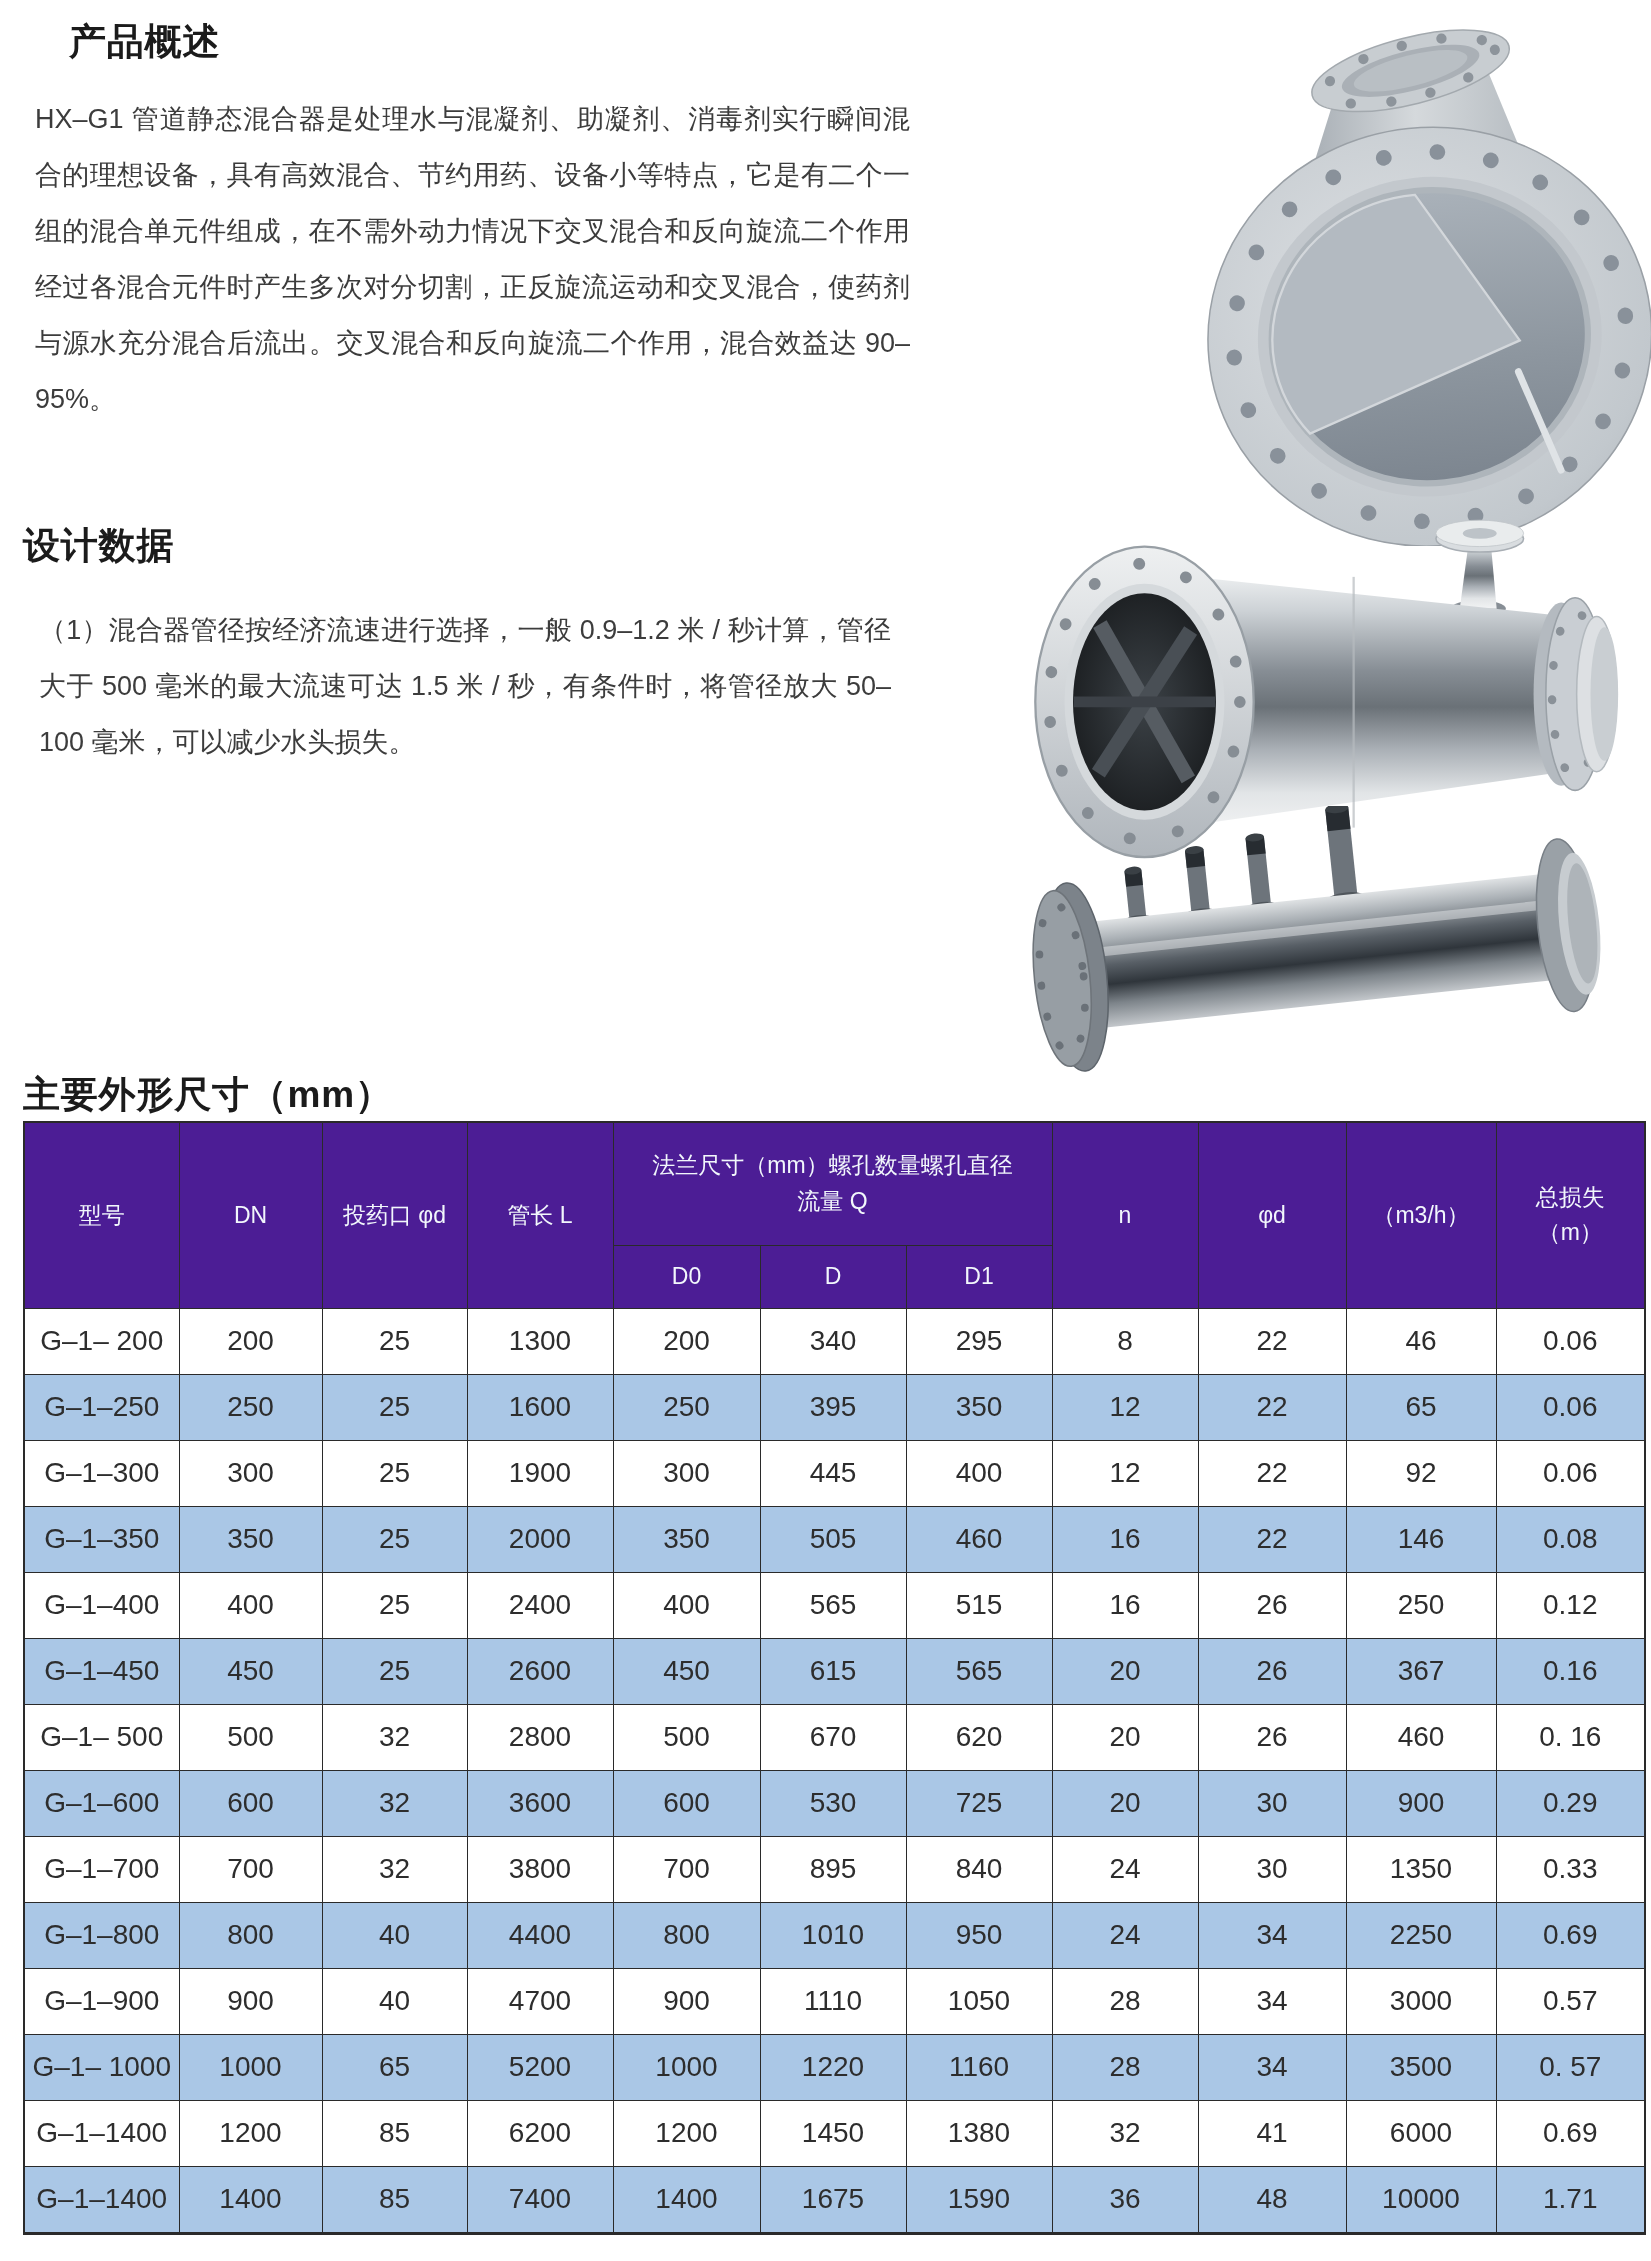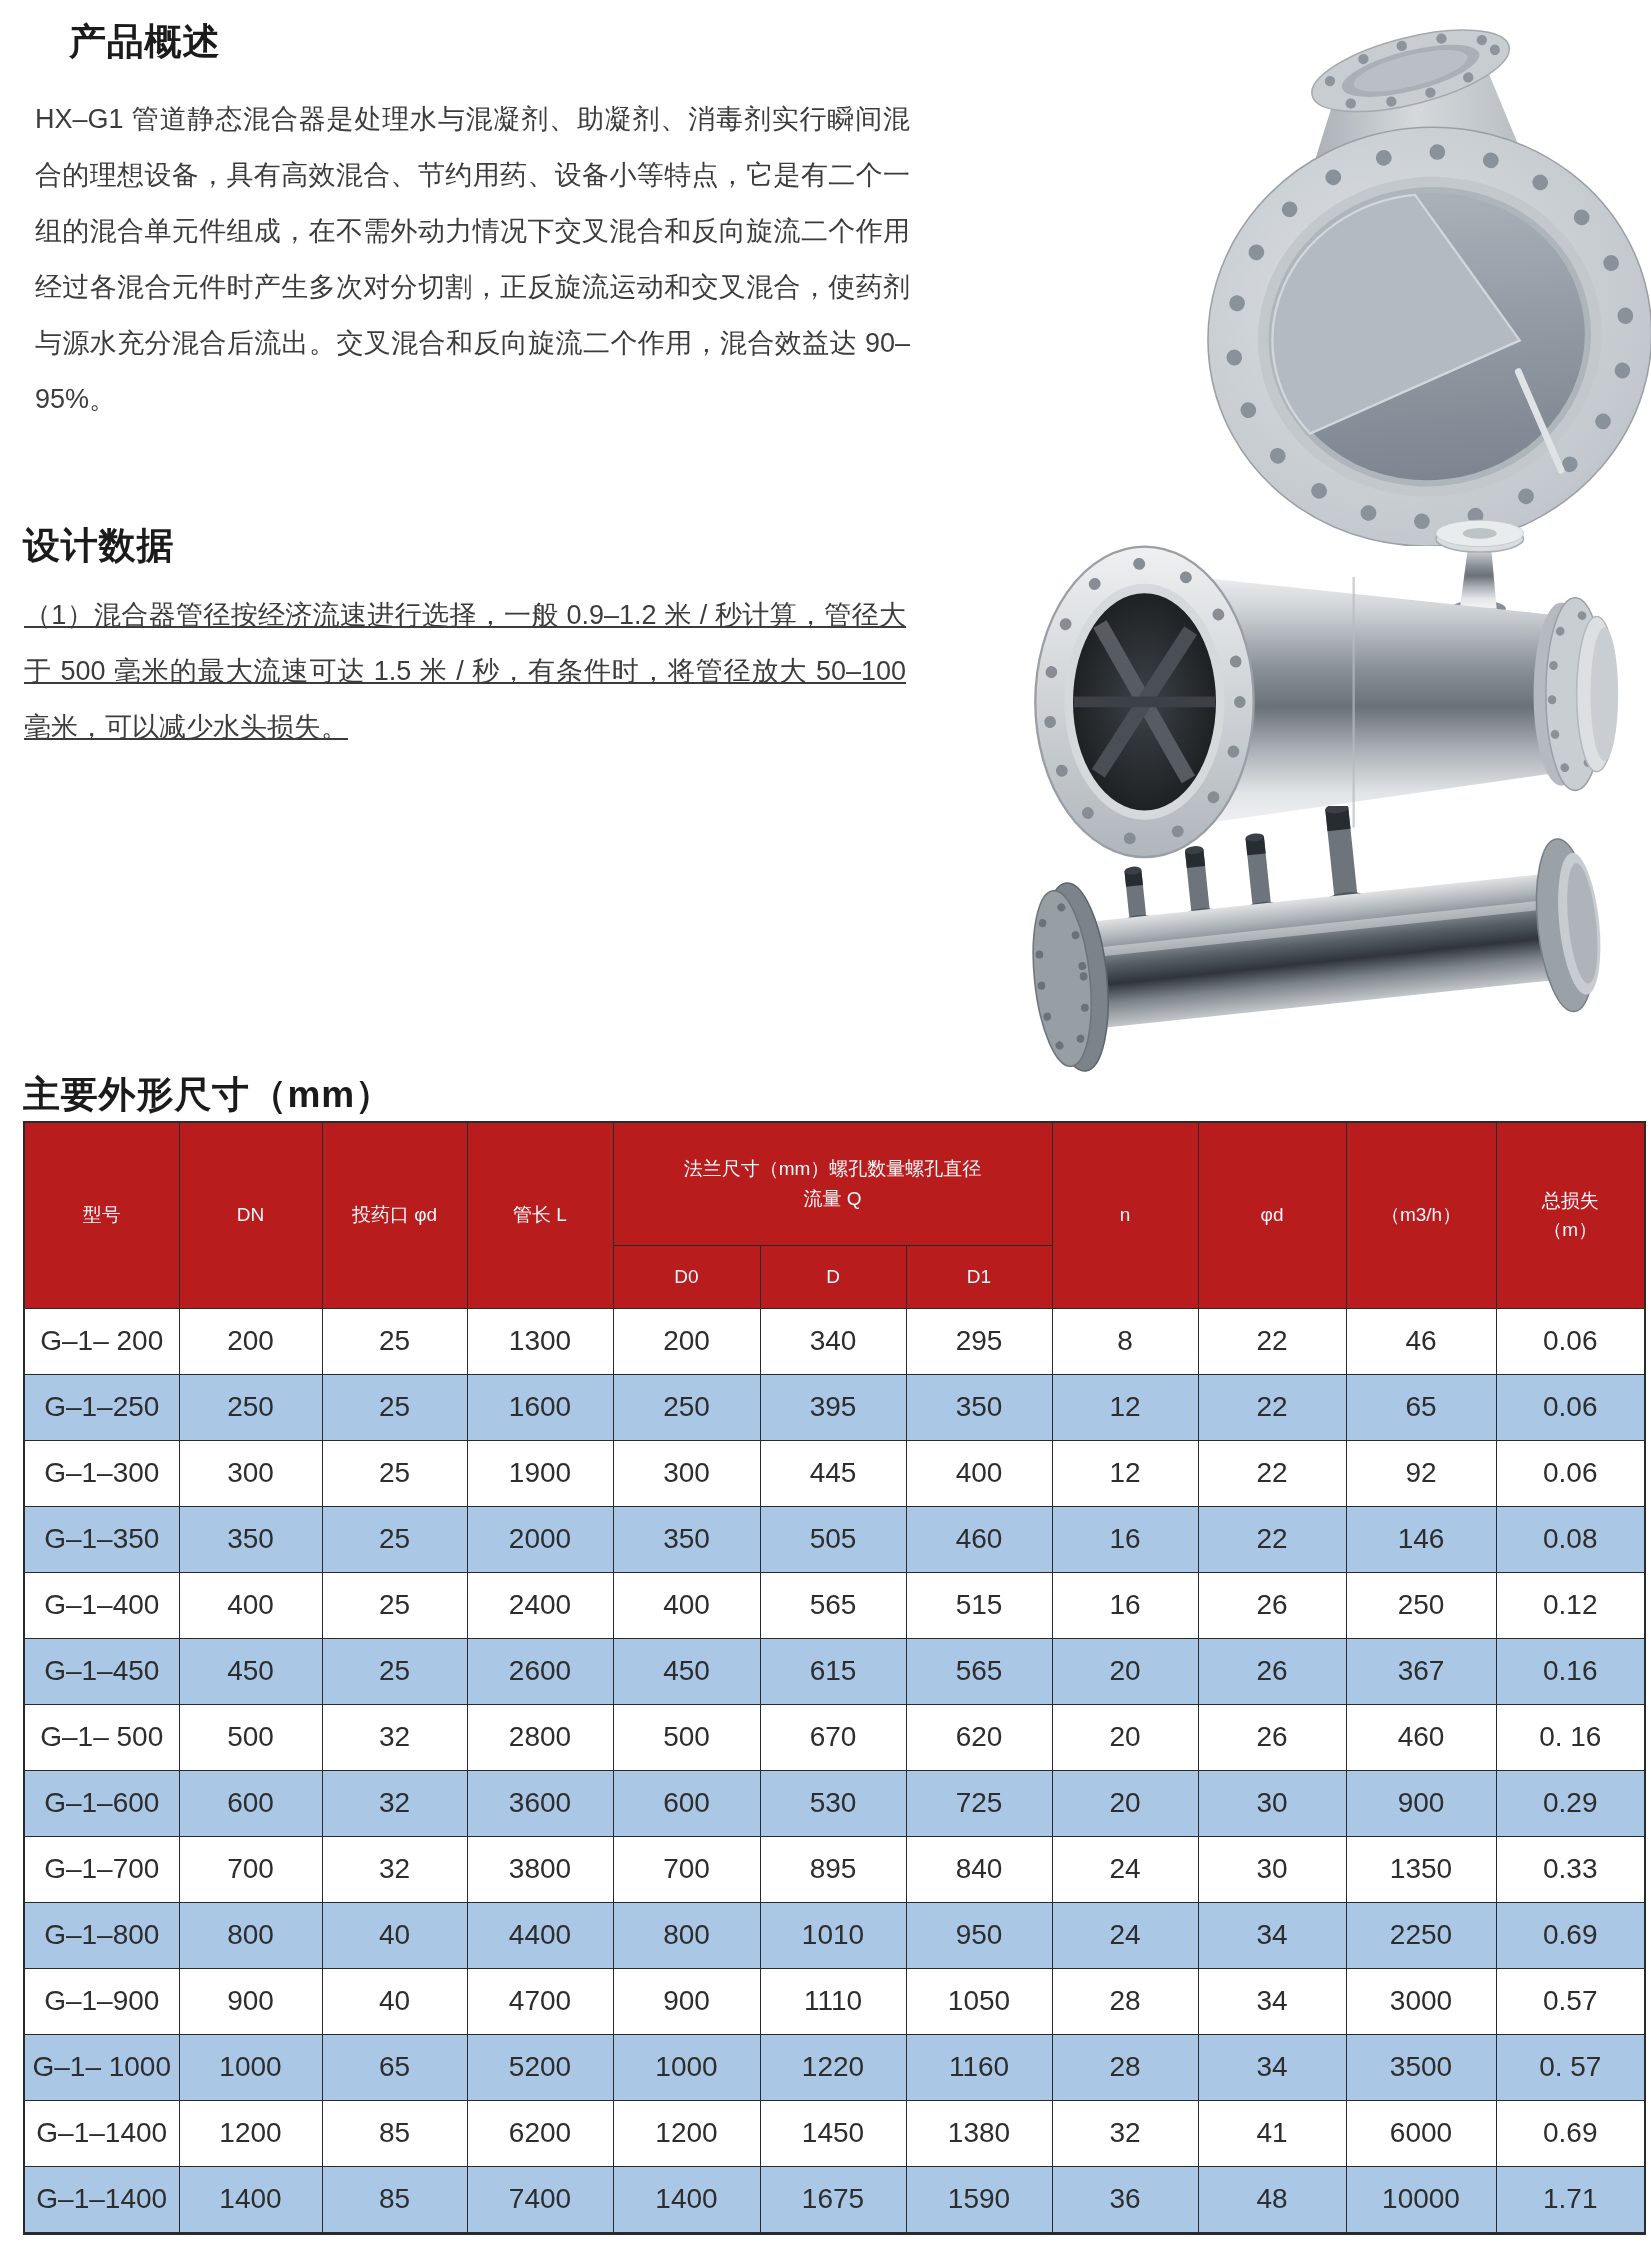--- a/index.html
+++ b/index.html
@@ -15,35 +15,35 @@
   #overview-title { top:17px;margin-left:46px; }
   #overview-body {
     position:absolute; left:35px; top:91px; width:875px;
     font-size:27px; line-height:56px; text-align:justify; color:#3c3c3c;
   }
   #design-title { top:521px; }
   #design-body {
     position:absolute; left:23px; top:586px; width:884px;
     font-size:27px; line-height:56px; text-align:justify; color:#3c3c3c;
   }
-  #design-body p { margin:1px;text-decoration:underline; }
+  #design-body p { margin:16px; }
   #dims-title { top:1070px; }
 
   
   table#dims {
     position:absolute; left:23px; top:1121px; width:1621px;
     border-collapse:collapse; table-layout:fixed;
     border:2.3px solid #2a2a2a; border-bottom-width:3.8px;
   }
   #dims th, #dims td {
     border:1.5px solid #2a2a2a; text-align:center; vertical-align:middle;
     padding:0; overflow:hidden;
   }
   #dims thead th {
-    background:#b91c1c; color:#f2f7fc; font-weight:400; font-size:19px;
+    background:#4c1d95; color:#f2f7fc; font-weight:400; font-size:23px;
   }
   #dims thead tr.h1 { height:123px; }
   #dims thead tr.h2 { height:63px; }
   #dims th.pre { white-space:pre-line; line-height:1.55; }
   #dims tbody td {
     height:65px; font-size:28px; color:#2d2d2d; background:#ffffff;
   }
   #dims tbody tr.alt td { background:#aac7e6; }
 
   

